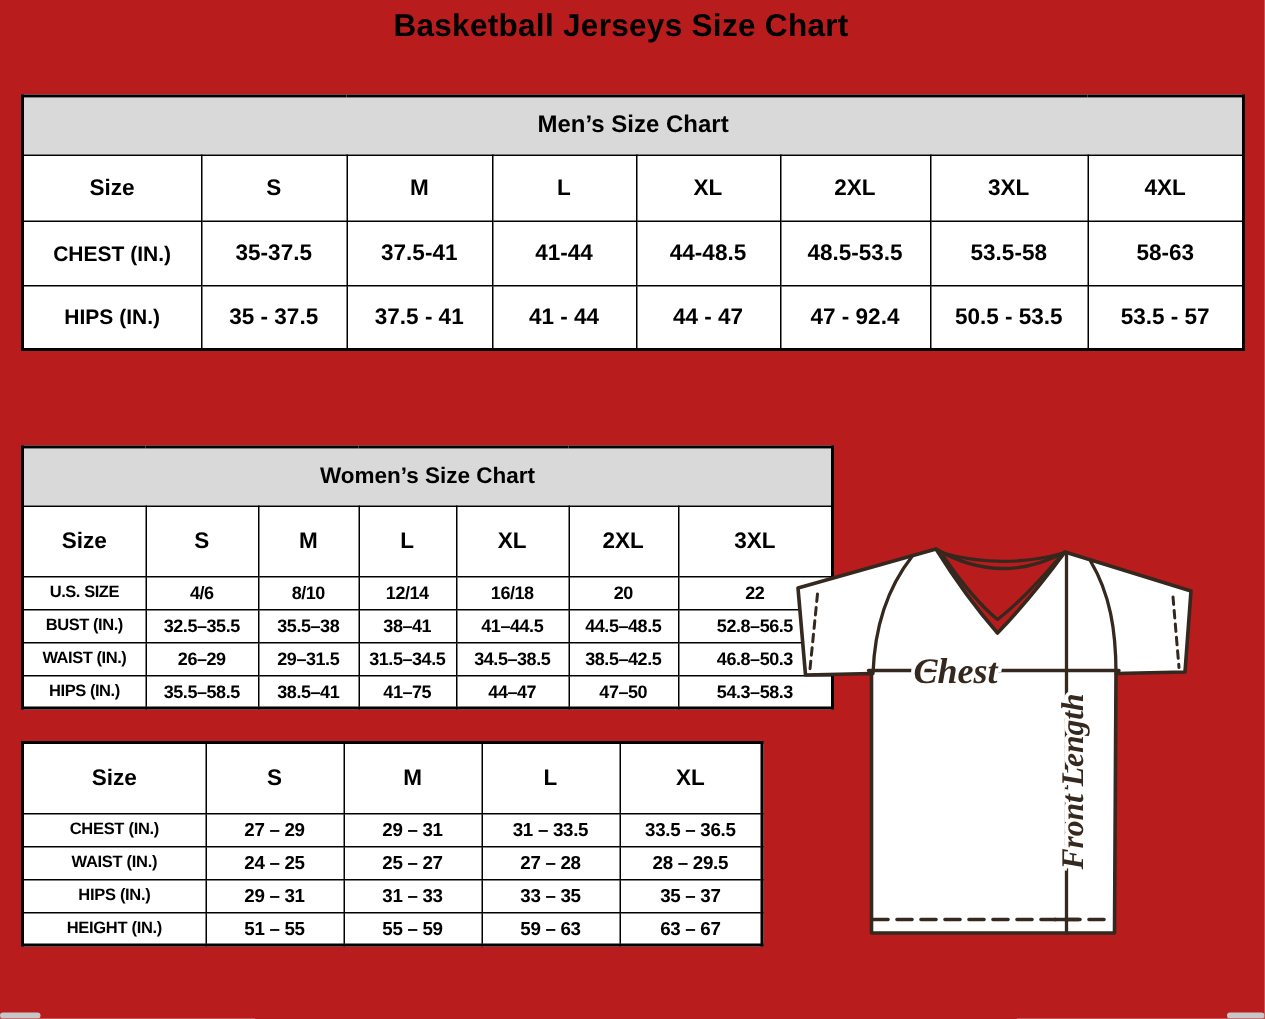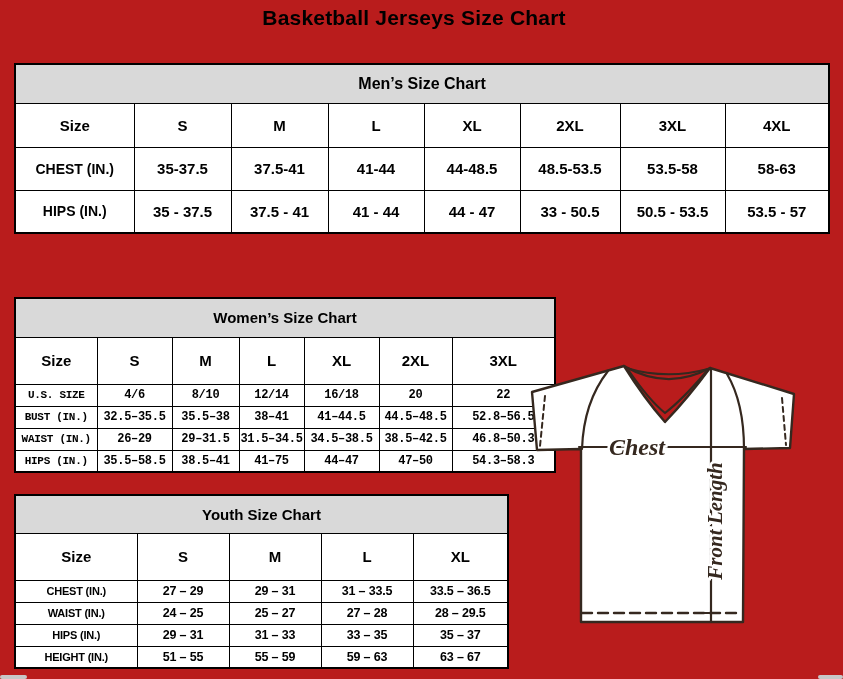--- a/index.html
+++ b/index.html
@@ -27,21 +27,21 @@
   #mens tr.row{height:43px;}
   #mens tr.row td{font-size:15px;}
   #mens tr.row td.lbl{font-size:14px;}
 
   
   #womens{left:14px;top:297px;width:540px;}
   #womens tr.band{height:39px;}
   #womens tr.band td{font-size:15px;}
   #womens tr.hdr{height:47px;}
   #womens tr.hdr td{font-size:15px;}
-  #womens tr.row{height:22px;font-family:Liberation Mono, monospace;}
+  #womens tr.row{height:22px;}
   #womens tr.row td{font-size:12px;letter-spacing:-0.3px;}
   #womens tr.row td.lbl{font-size:11px;}
 
   
   #youth{left:14px;top:494px;width:493px;}
   #youth tr.band{height:38px;}
   #youth tr.band td{font-size:15px;}
   #youth tr.hdr{height:47px;}
   #youth tr.hdr td{font-size:15px;}
   #youth tr.row{height:22px;}
@@ -102,21 +102,21 @@
       <td>48.5-53.5</td>
       <td>53.5-58</td>
       <td>58-63</td>
     </tr>
     <tr class="row">
       <td class="lbl">HIPS (IN.)</td>
       <td>35 - 37.5</td>
       <td>37.5 - 41</td>
       <td>41 - 44</td>
       <td>44 - 47</td>
-      <td>33 - 50.5</td>
+      <td>47 - 92.4</td>
       <td>50.5 - 53.5</td>
       <td>53.5 - 57</td>
     </tr>
   </tbody>
     </table>
 
   <table id="womens">
     <colgroup>
       <col style="width:82px">
         <col style="width:75px">
@@ -180,23 +180,20 @@
 
   <table id="youth">
     <colgroup>
       <col style="width:122px">
         <col style="width:92px">
         <col style="width:92px">
         <col style="width:92px">
         <col style="width:95px">
     </colgroup>
     <tbody>
-        <tr class="band">
-      <td colspan="5">Youth Size Chart</td>
-    </tr>
     <tr class="hdr">
       <td>Size</td>
       <td>S</td>
       <td>M</td>
       <td>L</td>
       <td>XL</td>
     </tr>
     <tr class="row">
       <td class="lbl">CHEST (IN.)</td>
       <td>27 – 29</td>

